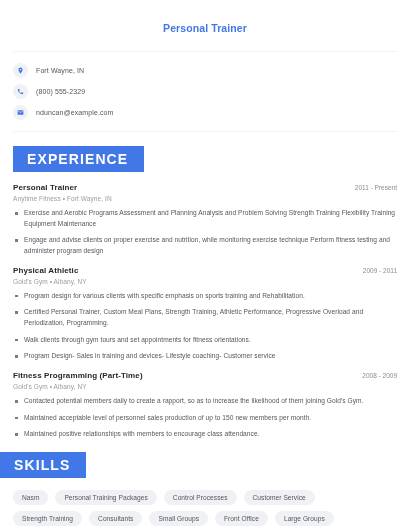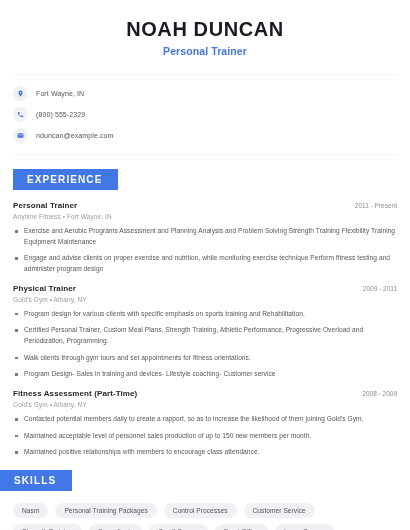--- a/index.html
+++ b/index.html
@@ -81,21 +81,21 @@
     font-size: 7px;
     color: #55555f;
     letter-spacing: 0.1px;
   }
 
   
   .section-badge {
     display: inline-block;
     background: #4277e8;
     color: #ffffff;
-    font-size: 10px;
+    font-size: 14px;
     font-weight: bold;
     letter-spacing: 1.1px;
     padding: 5px 16px 5px 14px;
   }
   .badge-wrap-experience { margin-top: 14px; }
   .badge-wrap-skills {
     margin-top: 12px;
     margin-left: -13px;
   }
 
@@ -167,21 +167,20 @@
     white-space: nowrap;
     letter-spacing: 0.05px;
   }
 </style>
 </head>
 <body>
 
 <div class="page">
 
   <div class="header">
-    <div class="name">NOAH DUNCAN</div>
     <div class="job-title">Personal Trainer</div>
   </div>
 
   <hr class="divider divider-top">
 
   <div class="contact-list">
 
     <div class="contact-row">
       <span class="contact-icon">
         <svg width="7" height="7" viewBox="0 0 24 24" fill="#4277e8" aria-hidden="true">
@@ -226,35 +225,35 @@
       </div>
       <div class="job-meta">Anytime Fitness  •  Fort Wayne, IN</div>
       <ul class="bullets">
         <li>Exercise and Aerobic Programs Assessment and Planning Analysis and Problem Solving Strength Training Flexibility Training Equipment Maintenance</li>
         <li>Engage and advise clients on proper exercise and nutrition, while monitoring exercise technique Perform fitness testing and administer program design</li>
       </ul>
     </div>
 
     <div class="job">
       <div class="job-head">
-        <span class="job-role">Physical Trainer</span>
+        <span class="job-role">Physical Athletic</span>
         <span class="job-dates">2009 - 2011</span>
       </div>
       <div class="job-meta">Gold's Gym  •  Albany, NY</div>
       <ul class="bullets">
         <li>Program design for various clients with specific emphasis on sports training and Rehabilitation.</li>
         <li>Certified Personal Trainer, Custom Meal Plans, Strength Training, Athletic Performance, Progressive Overload and Periodization, Programming.</li>
         <li>Walk clients through gym tours and set appointments for fitness orientations.</li>
         <li>Program Design- Sales in training and devices- Lifestyle coaching- Customer service</li>
       </ul>
     </div>
 
     <div class="job">
       <div class="job-head">
-        <span class="job-role">Fitness Assessment (Part-Time)</span>
+        <span class="job-role">Fitness Programming (Part-Time)</span>
         <span class="job-dates">2008 - 2009</span>
       </div>
       <div class="job-meta">Gold's Gym  •  Albany, NY</div>
       <ul class="bullets">
         <li>Contacted potential members daily to create a rapport, so as to increase the likelihood of them joining Gold's Gym.</li>
         <li>Maintained acceptable level of personnel sales production of up to 150 new members per month.</li>
         <li>Maintained positive relationships with members to encourage class attendance.</li>
       </ul>
     </div>
 

